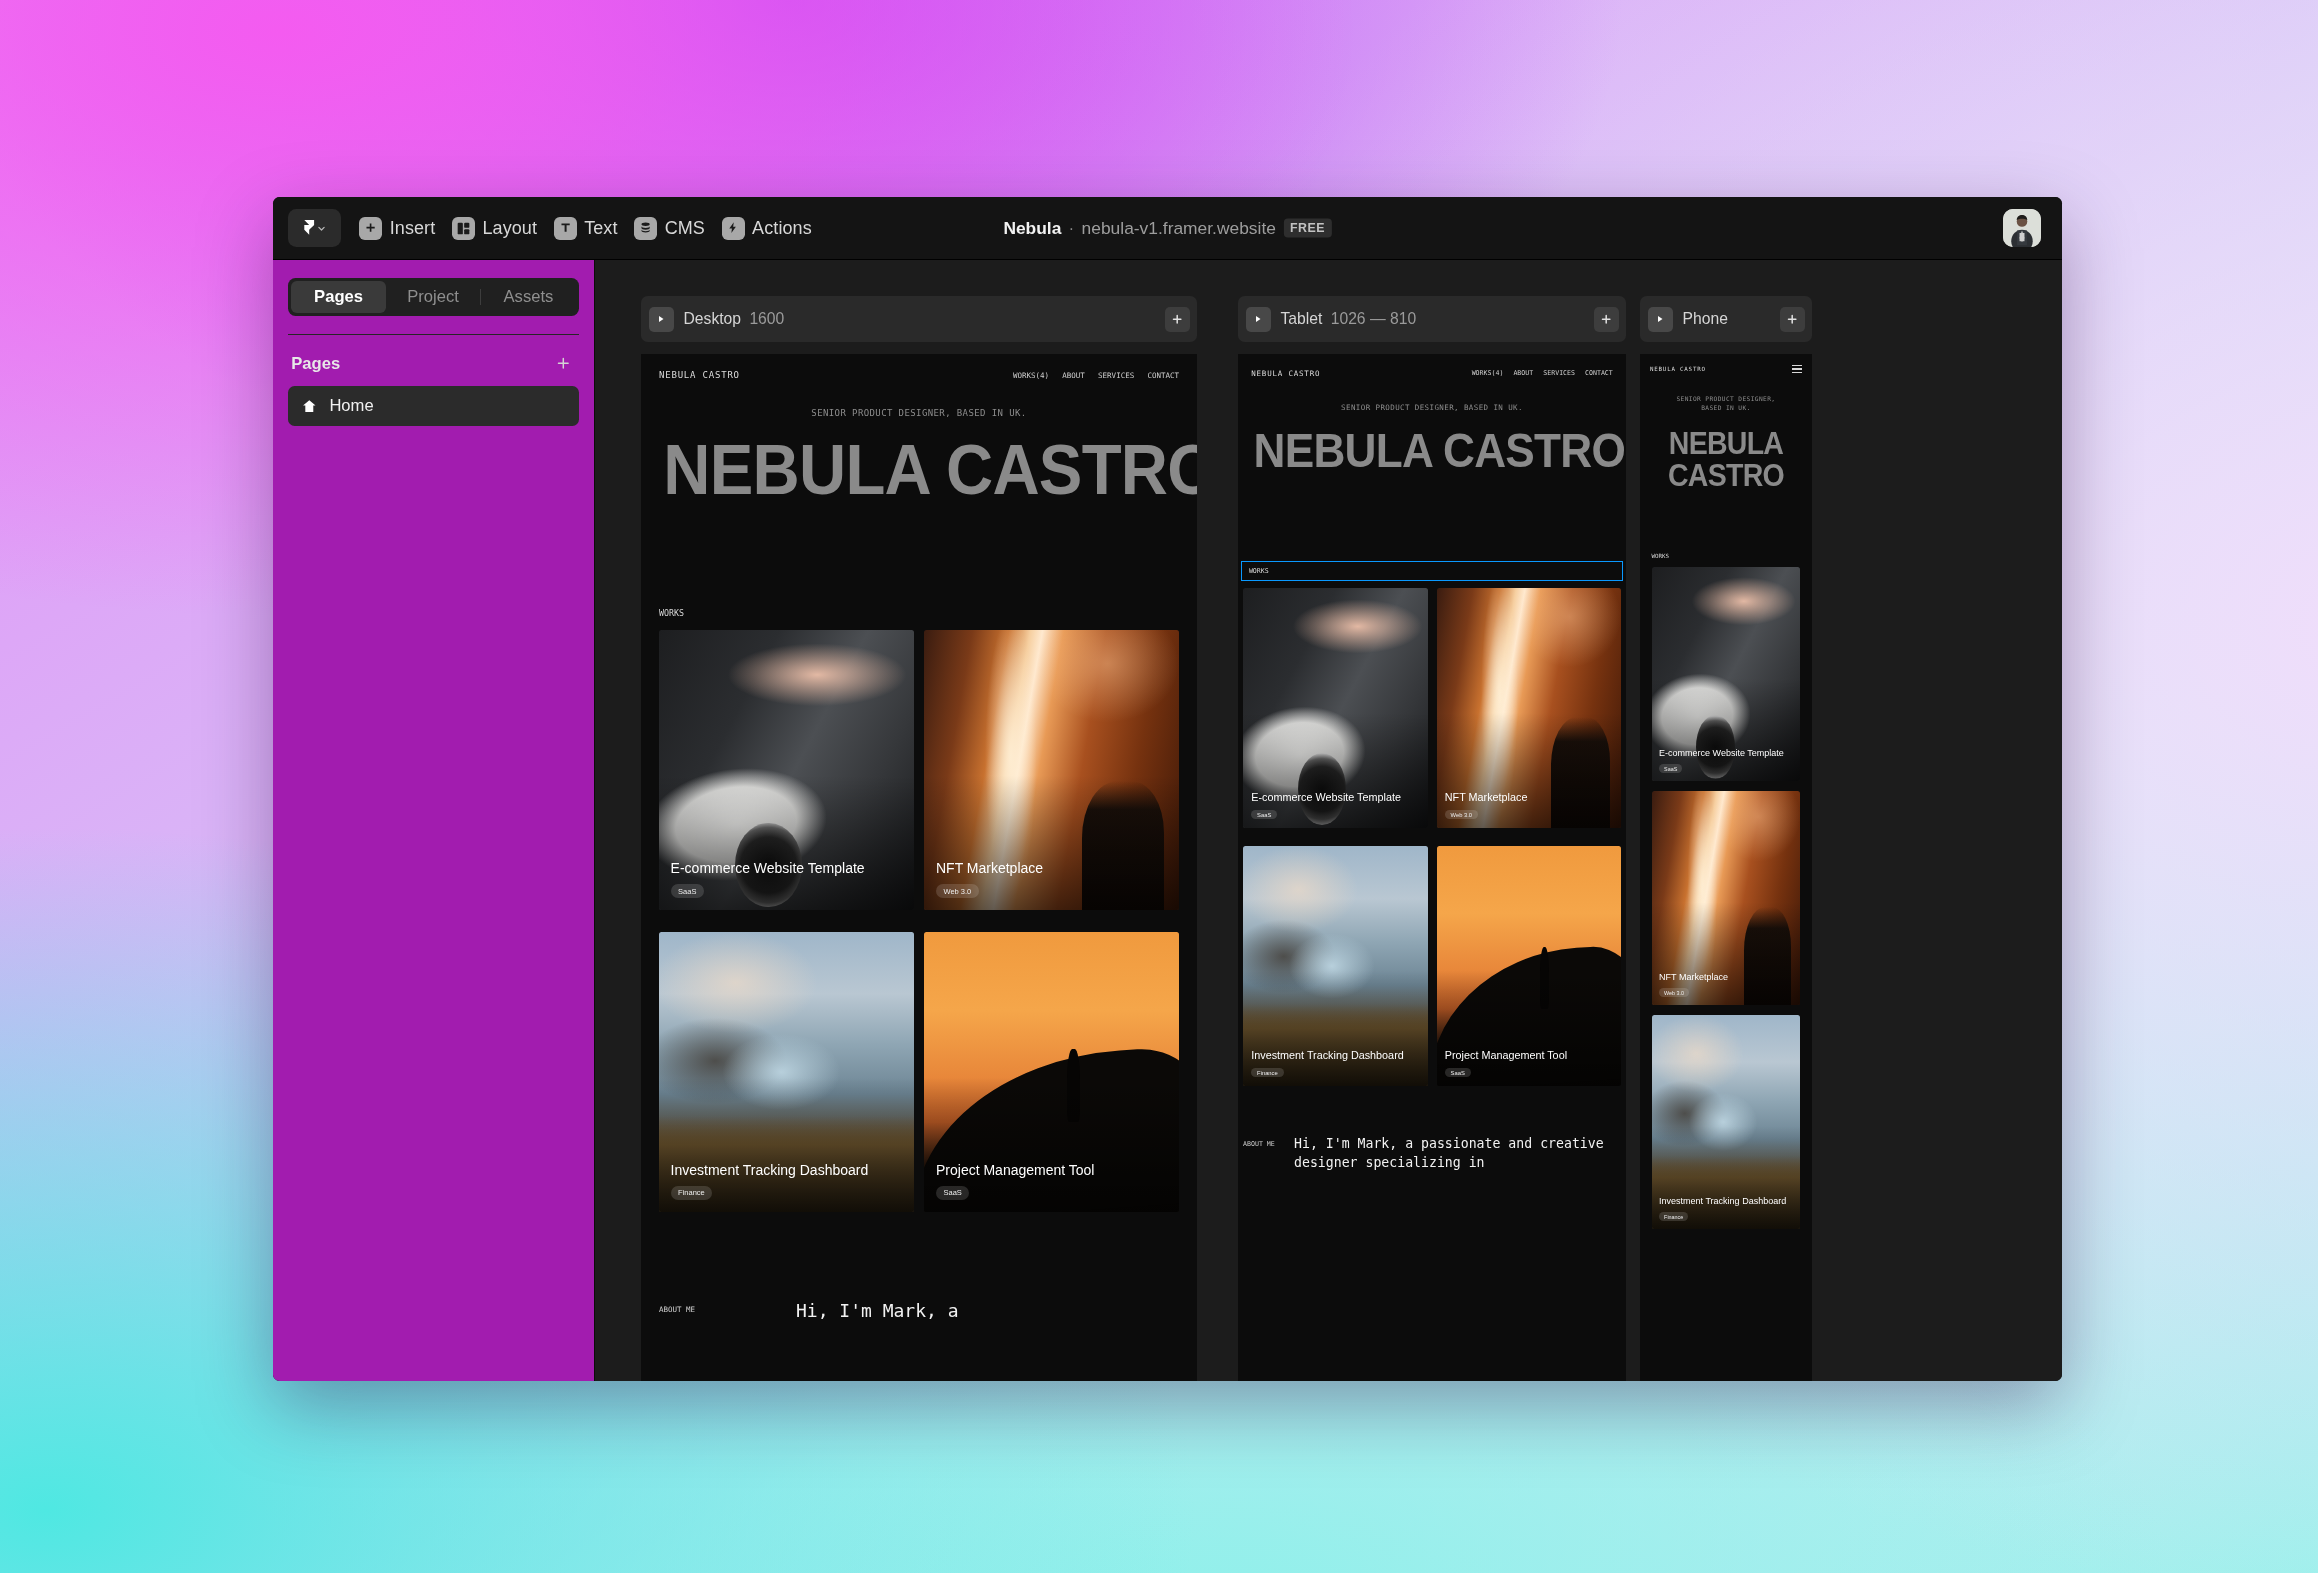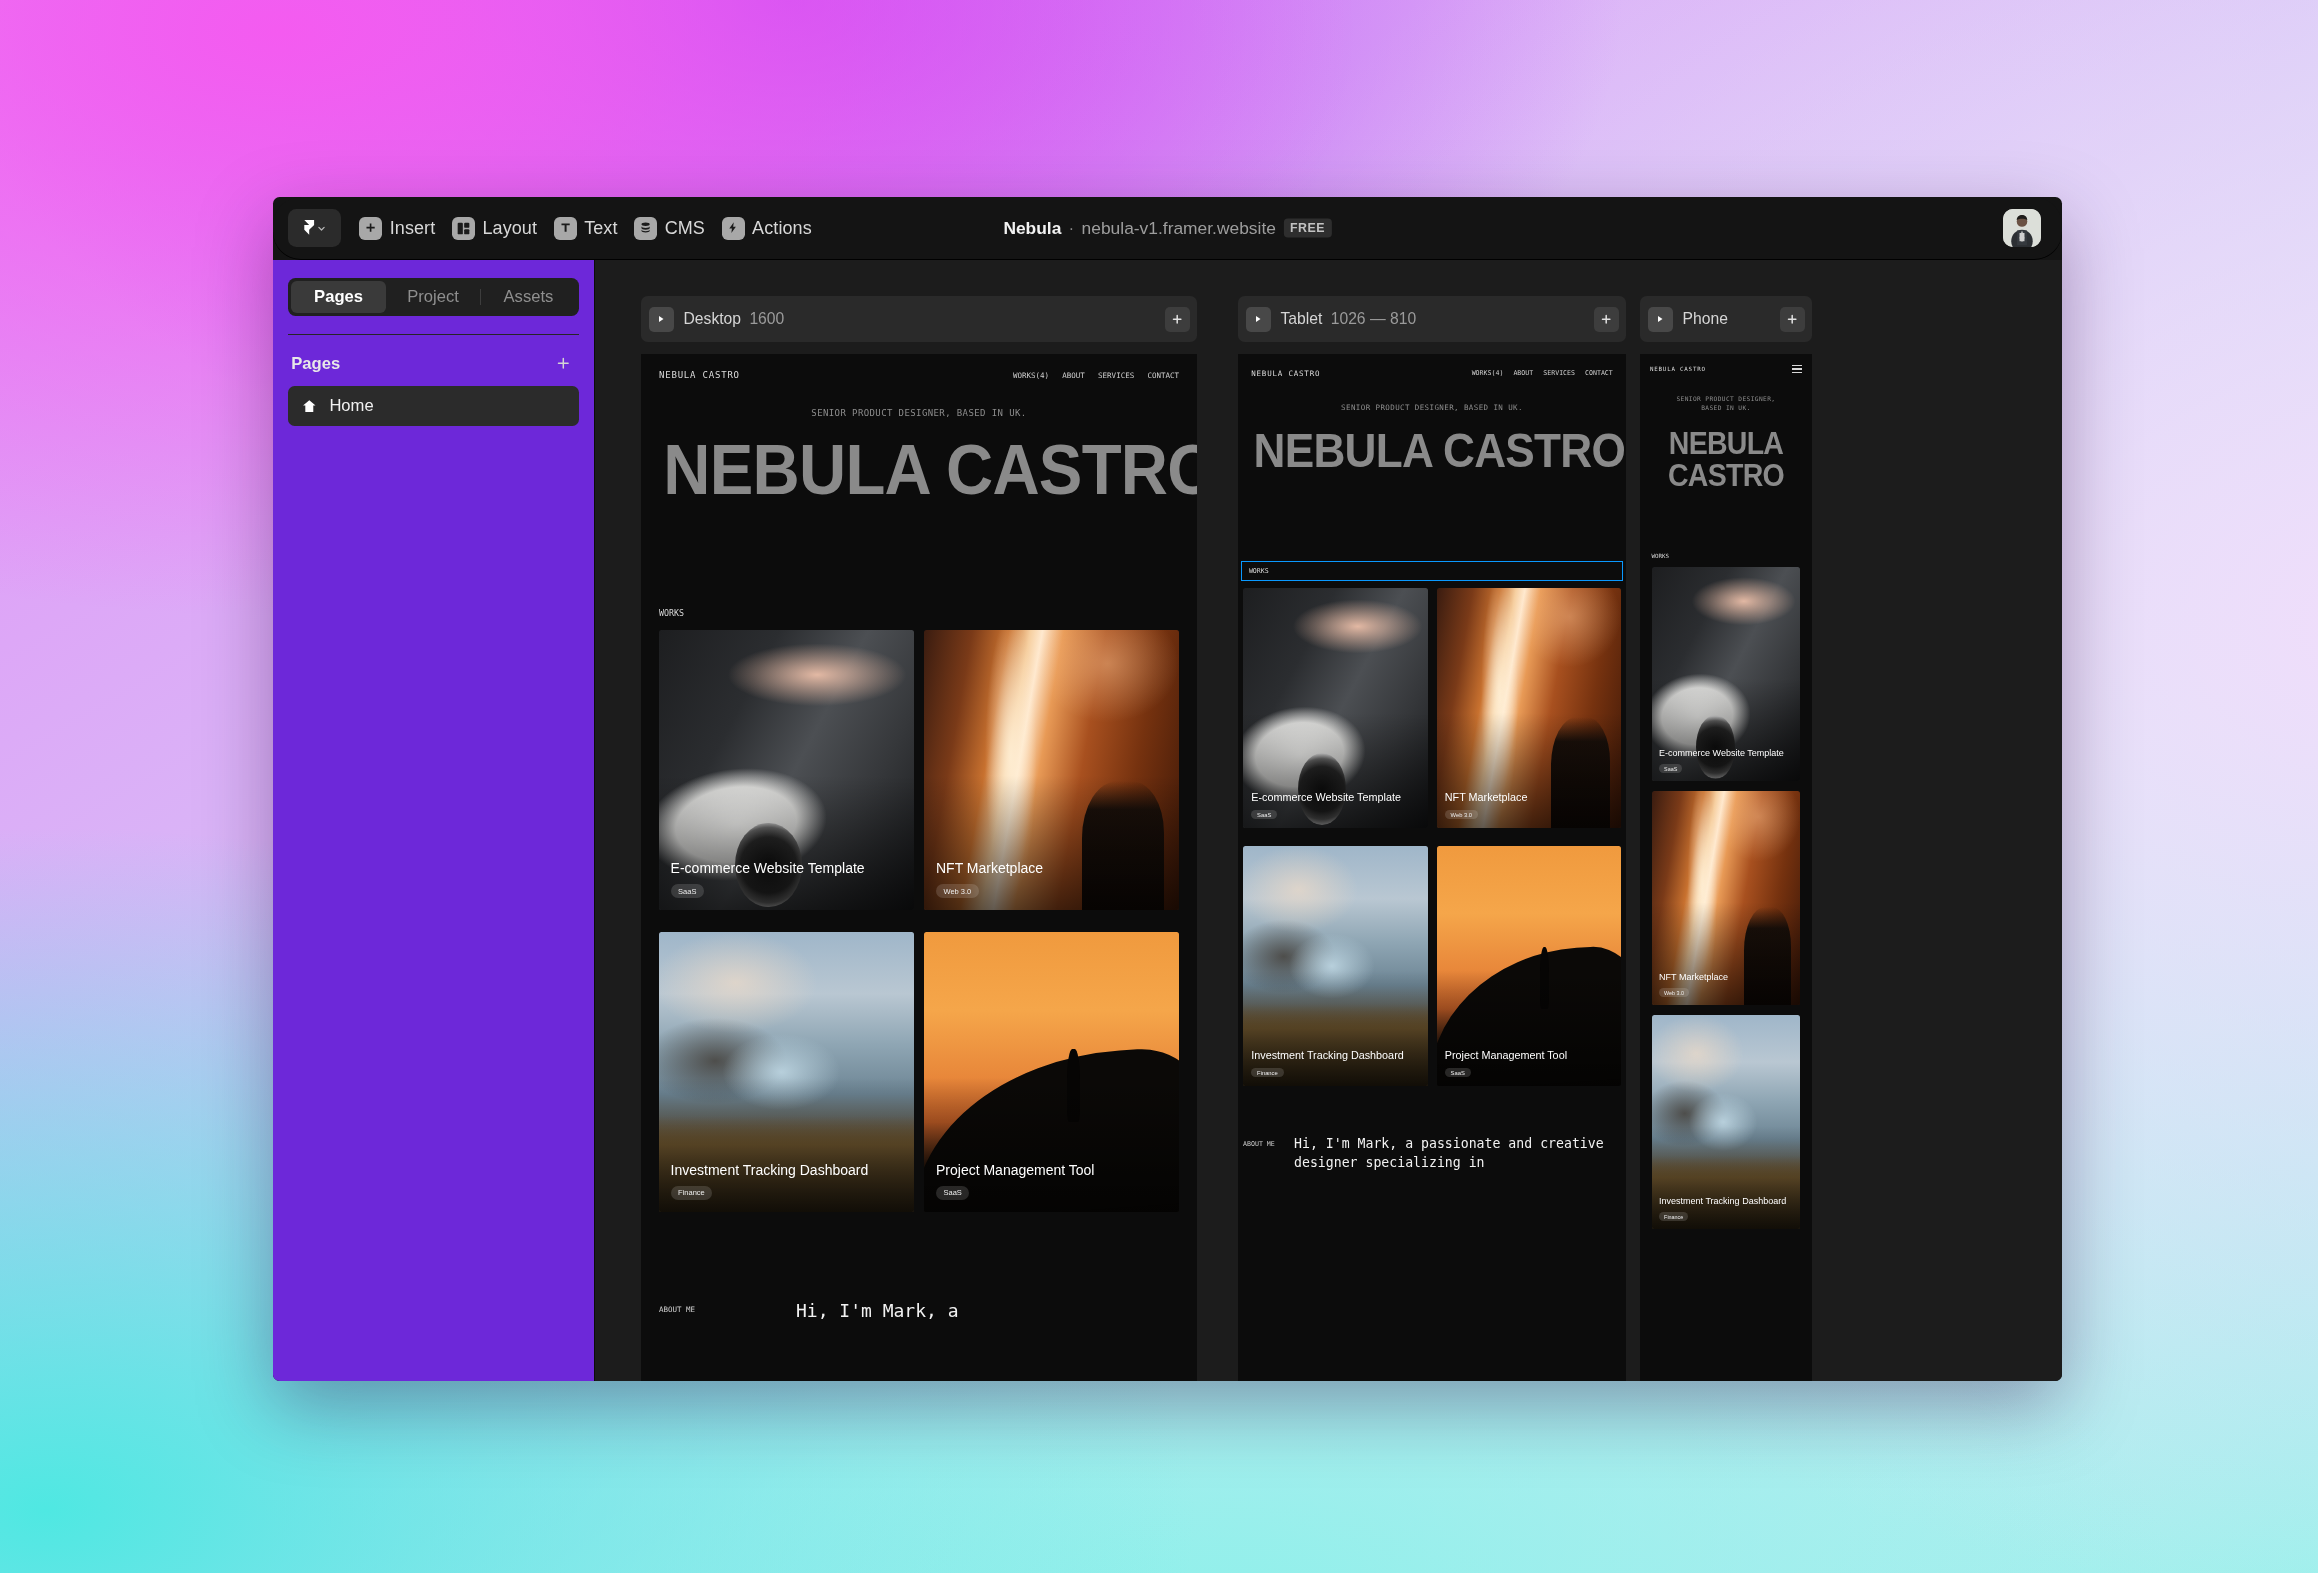--- a/index.html
+++ b/index.html
@@ -33,21 +33,20 @@
   }
 
   
   .toolbar {
     height: 63px; min-height: 63px;
     background: #141414;
     display: flex; align-items: center;
     padding: 0 15px 0 15px;
     position: relative;
     border-bottom: 0.8px solid #000;
-    border-radius: 28px;
   }
   .logo-btn {
     width: 53px; height: 38px;
     background: #2b2b2b;
     border-radius: 8.3px;
     display: flex; align-items: center; justify-content: center;
     gap: 2.5px;
     margin-right: 11.6px;
   }
   .framer-mark { width: 12.4px; height: 15.7px; display: block; }
@@ -96,21 +95,21 @@
     background: #d9dcd6;
   }
   .avatar svg { display: block; }
 
   
   .body-row { flex: 1; display: flex; min-height: 0; }
 
   
   .side {
     width: 322px; min-width: 322px;
-    background: #6d28d9;
+    background: #a21caf;
     border-right: 0.8px solid #0c0c0c;
     padding: 18px 15px 0;
   }
   .seg {
     display: flex; align-items: center;
     background: #202020;
     border-radius: 7.5px;
     height: 38px;
     padding: 3.3px;
     gap: 0;

